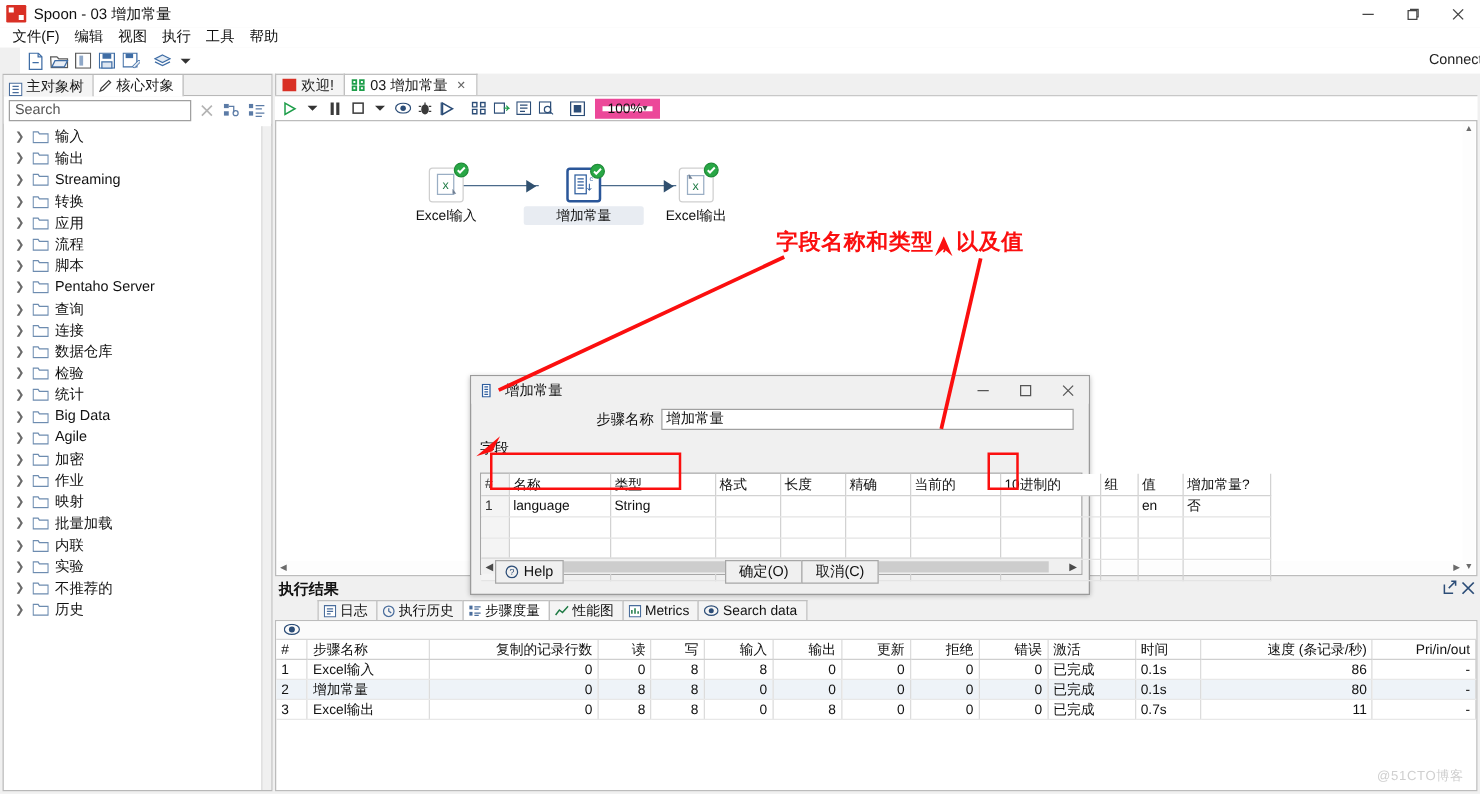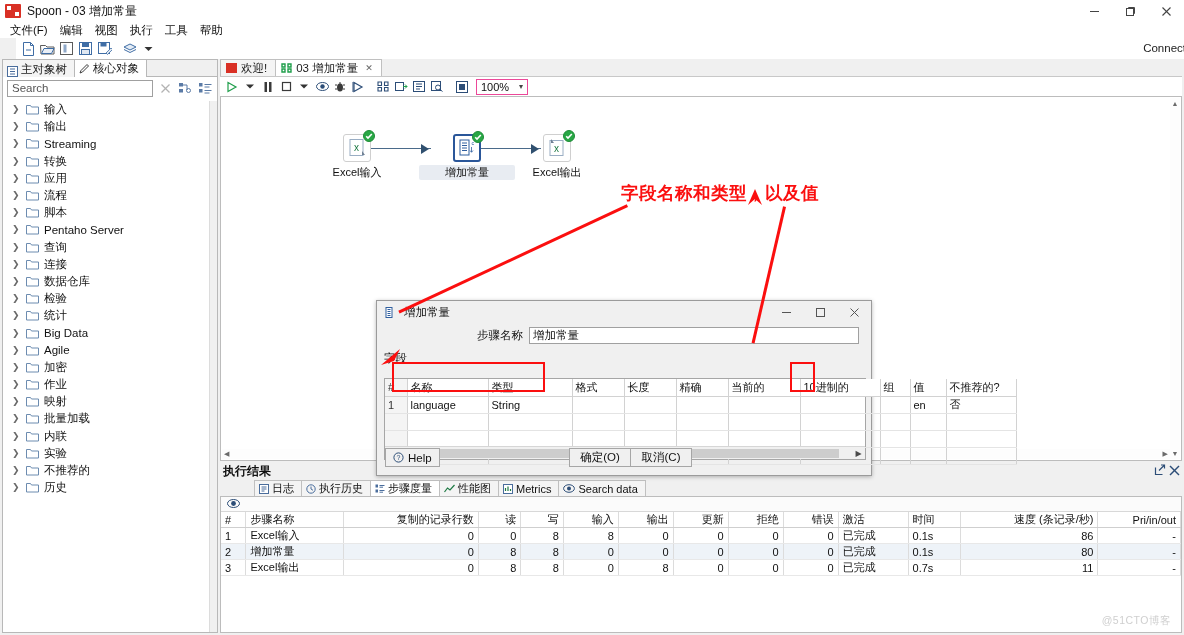--- a/index.html
+++ b/index.html
@@ -110,21 +110,21 @@
   }
   .ctab.active { background: #ffffff; }
   .ctab .xclose { font-size: 9px; color: #666; margin-left: 3px; }
   .ctoolbar {
     height: 20px; background: #ffffff; display: flex; align-items: center;
     padding: 0 4px; border-top: 1px solid #c8c8c8;
   }
   .cbtn { width: 16px; height: 16px; display: flex; align-items: center; justify-content: center; margin-right: 2px;}
   .csep { width: 7px; }
   .zoomsel {
-    width: 52px; height: 16px; border: 1px solid #ec4899; background: #fff;
+    width: 52px; height: 16px; border: 6px solid #ec4899; background: #fff;
     font-size: 11px; display: flex; align-items: center; padding-left: 4px;
     margin-left: 4px; position: relative; color: #111;
   }
   .zoomsel .caret { position: absolute; right: 4px; font-size: 8px; color: #444; }
   .canvas {
     position: absolute; top: 37px; left: 0; right: 0; bottom: 172px;
     background: #ffffff; border: 1px solid #bcbcbc; overflow: hidden;
   }
   .cvscroll-v {
     position: absolute; right: 1px; top: 1px; bottom: 1px; width: 10px; background: #fdfdfd;
@@ -194,21 +194,21 @@
   }
   table.gt th { background: #ffffff; border-bottom: 1px solid #d2d2d2; }
   table.gt td.num, table.gt th.num { background: #f4f4f4; text-align: left; color: #333; }
   .gridhscroll {
     position: absolute; left: 0; right: 0; bottom: 0; height: 13px;
     background: #f0f0f0; display: flex; align-items: center;
     border-top: 1px solid #d6d6d6;
   }
   .gridhscroll .thumb { flex: 1; height: 9px; background: #cdcdcd; margin: 0 13px; }
   .gridhscroll .ar { width: 13px; text-align: center; font-size: 8px; color: #4a4a4a; }
-  .dlgfooter { position: absolute; left: 1px; right: 0; bottom: 0; height: 30px; margin-top: 46px; }
+  .dlgfooter { position: absolute; left: 12px; right: 0; bottom: 0; height: 30px; margin-top: 46px; }
   .helpbtn {
     position: absolute; left: 7px; top: 3px; height: 19px; padding: 0 7px;
     border: 1px solid #a6a6a6; background: #f0f0f0; font-size: 11.5px;
     display: flex; align-items: center; gap: 4px; color: #111;
   }
   .okbtn, .cancelbtn {
     position: absolute; top: 3px; height: 19px; width: 62px;
     border: 1px solid #a6a6a6; background: #f0f0f0; font-size: 11.5px;
     display: flex; align-items: center; justify-content: center; color: #111;
   }
@@ -974,21 +974,21 @@
                   <th class="num">#</th>
                   <th class="">名称</th>
                   <th class="">类型</th>
                   <th class="">格式</th>
                   <th class="">长度</th>
                   <th class="">精确</th>
                   <th class="">当前的</th>
                   <th class="">10进制的</th>
                   <th class="">组</th>
                   <th class="">值</th>
-                  <th class="">不推荐的?</th>
+                  <th class="">增加常量?</th>
                 </tr>
                 <tr>
                   <td class="num">1</td>
                   <td>language</td>
                   <td>String</td>
                   <td></td>
                   <td></td>
                   <td></td>
                   <td></td>
                   <td></td>

